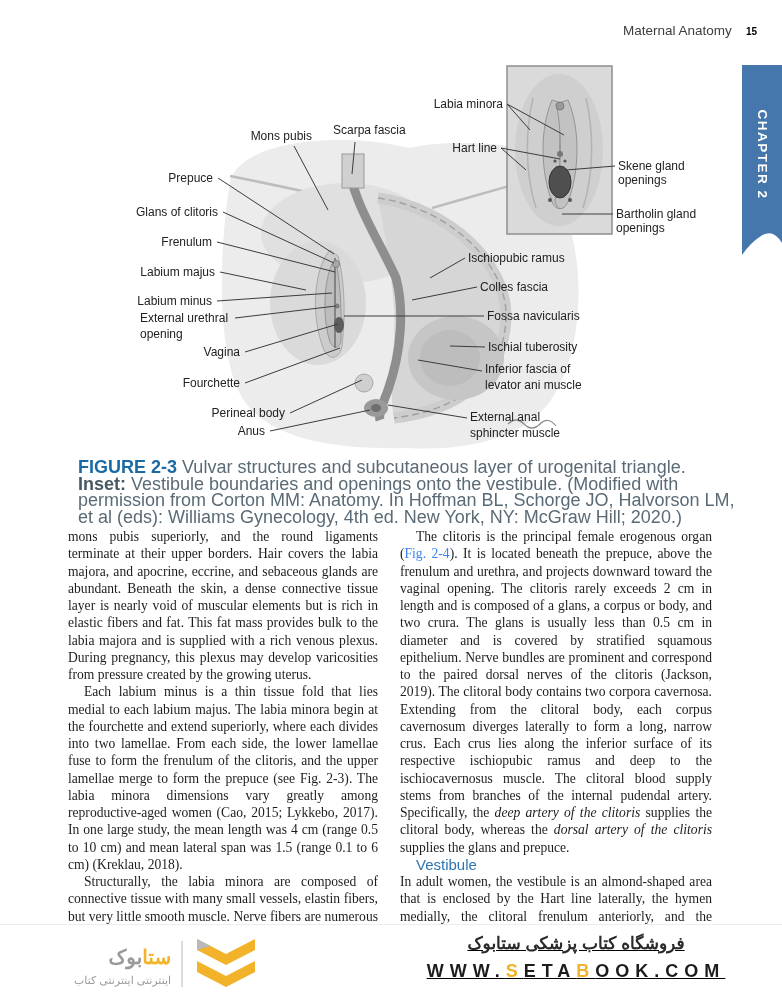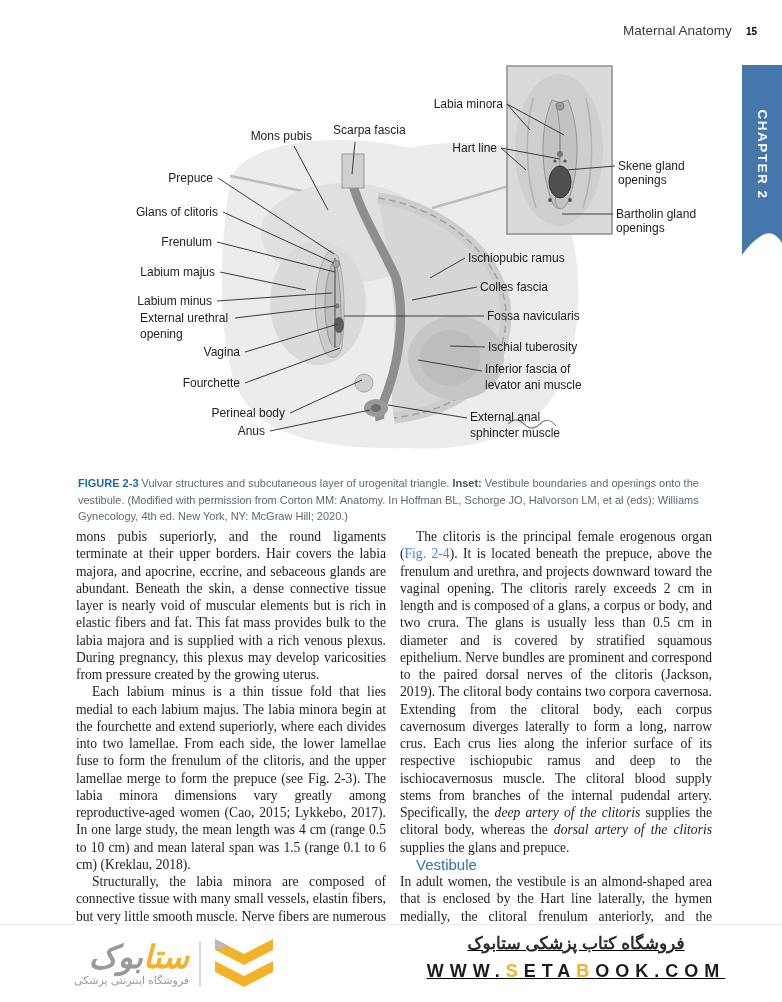--- a/index.html
+++ b/index.html
@@ -14,41 +14,41 @@
   .ribbon-wrap svg{display:block;}
   .ribbon-label{position:absolute;top:65px;right:0;width:40px;height:178px;display:flex;
                 align-items:center;justify-content:center;}
   .ribbon-label span{transform:rotate(90deg);white-space:nowrap;color:#ffffff;font-weight:bold;
                      font-size:13.5px;letter-spacing:1.5px;}
   
   .figure-svg{position:absolute;top:58px;left:78px;}
   .figure-svg text{font-family:"Liberation Sans",sans-serif;font-size:12px;fill:#222222;}
   .leader{stroke:#3c3c3c;stroke-width:1;fill:none;}
   
-  .caption{position:absolute;left:78px;top:475px;width:658px;font-size:11px;line-height:16.6px;
+  .caption{position:absolute;left:78px;top:459px;width:658px;font-size:18px;line-height:16.6px;
            color:#5b6b76;}
   .caption .figlabel{color:#1a6aa5;font-weight:bold;}
   .caption .insetlabel{font-weight:bold;color:#495964;}
   
   .col{position:absolute;top:528px;height:397px;overflow:hidden;text-align:justify;
        font-family:"Liberation Serif",serif;font-size:13.6px;line-height:17.25px;color:#1d1d1d;}
-  .col-left{left:76px;width:310px;}
+  .col-left{left:68px;width:310px;}
   .col-right{left:400px;width:312px;}
   .col p{margin:0;text-indent:16px;}
   .col p.noindent{text-indent:0;}
   .fig-link{color:#3b82f6;}
   .ital{font-style:italic;}
   .vest-heading{font-family:"Liberation Sans",sans-serif;color:#2e75b0;font-size:15px;
                 font-weight:normal;margin:9px 0 5px 0;text-indent:0;}
   
   .banner{position:absolute;left:0;bottom:0;width:782px;height:77px;background:#ffffff;
           border-top:1px solid #ededed;z-index:5;}
   .banner-logo{position:absolute;left:74px;top:12px;display:flex;align-items:center;gap:10px;}
   .wordmark-block{display:flex;flex-direction:column;align-items:flex-end;}
-  .wordmark{direction:rtl;font-size:32px;font-weight:bold;line-height:30px;font-style:italic;}
+  .wordmark{direction:rtl;font-size:20px;font-weight:bold;line-height:30px;}
   .wm-accent{color:#F2B229;}
   .wm-muted{color:#9a9a9a;}
   .tagline{direction:rtl;font-size:11px;color:#9a9a9a;margin-top:2px;}
   .logo-divider{width:2px;height:46px;background:#dcdcdc;}
   .banner-right{position:absolute;right:20px;top:7px;width:372px;display:flex;
                 flex-direction:column;align-items:center;text-decoration:underline;}
   .store-title{direction:rtl;font-size:17px;font-weight:bold;color:#2a2a2a;line-height:24px;}
   .site-url{font-size:18px;font-weight:bold;color:#1c1c1c;letter-spacing:6px;line-height:30px;
             white-space:nowrap;}
   .url-accent{color:#F2B229;}
@@ -201,21 +201,21 @@
     <p class="vest-heading">Vestibule</p>
     <p class="noindent">In adult women, the vestibule is an almond-shaped area that is enclosed by the Hart line laterally, the hymen medially, the clitoral frenulum anteriorly, and the fourchette posteriorly (see Fig. 2-3). The vestibule is usually perforated by six openings: the urethra, the vagina, two greater vestibular (Bartholin) gland ducts, and ducts of the two largest paraurethral glands—the Skene glands. The posterior portion of the vestibule between</p>
   </div>
 
   <div class="banner">
     <div class="banner-logo">
       <div class="wordmark-block">
         <div class="wordmark">
           <span class="wm-accent">ستا</span><span class="wm-muted">بوک</span>
         </div>
-        <div class="tagline">فروشگاه اینترنتی پزشکی</div>
+        <div class="tagline">اینترنتی اینترنتی کتاب</div>
       </div>
       <div class="logo-divider"></div>
       <svg width="66" height="54" viewBox="0 0 66 54">
         <polygon points="4,2 33,17 62,2 62,13 33,28 4,13" fill="#F2B229"></polygon>
         <polygon points="4,2 18,9 4,13" fill="#b9b9b9"></polygon>
         <polygon points="4,24 33,39 62,24 62,35 33,50 4,35" fill="#F2B229"></polygon>
       </svg>
     </div>
     <div class="banner-right">
       <div class="store-title">فروشگاه کتاب پزشکی ستابوک</div>

